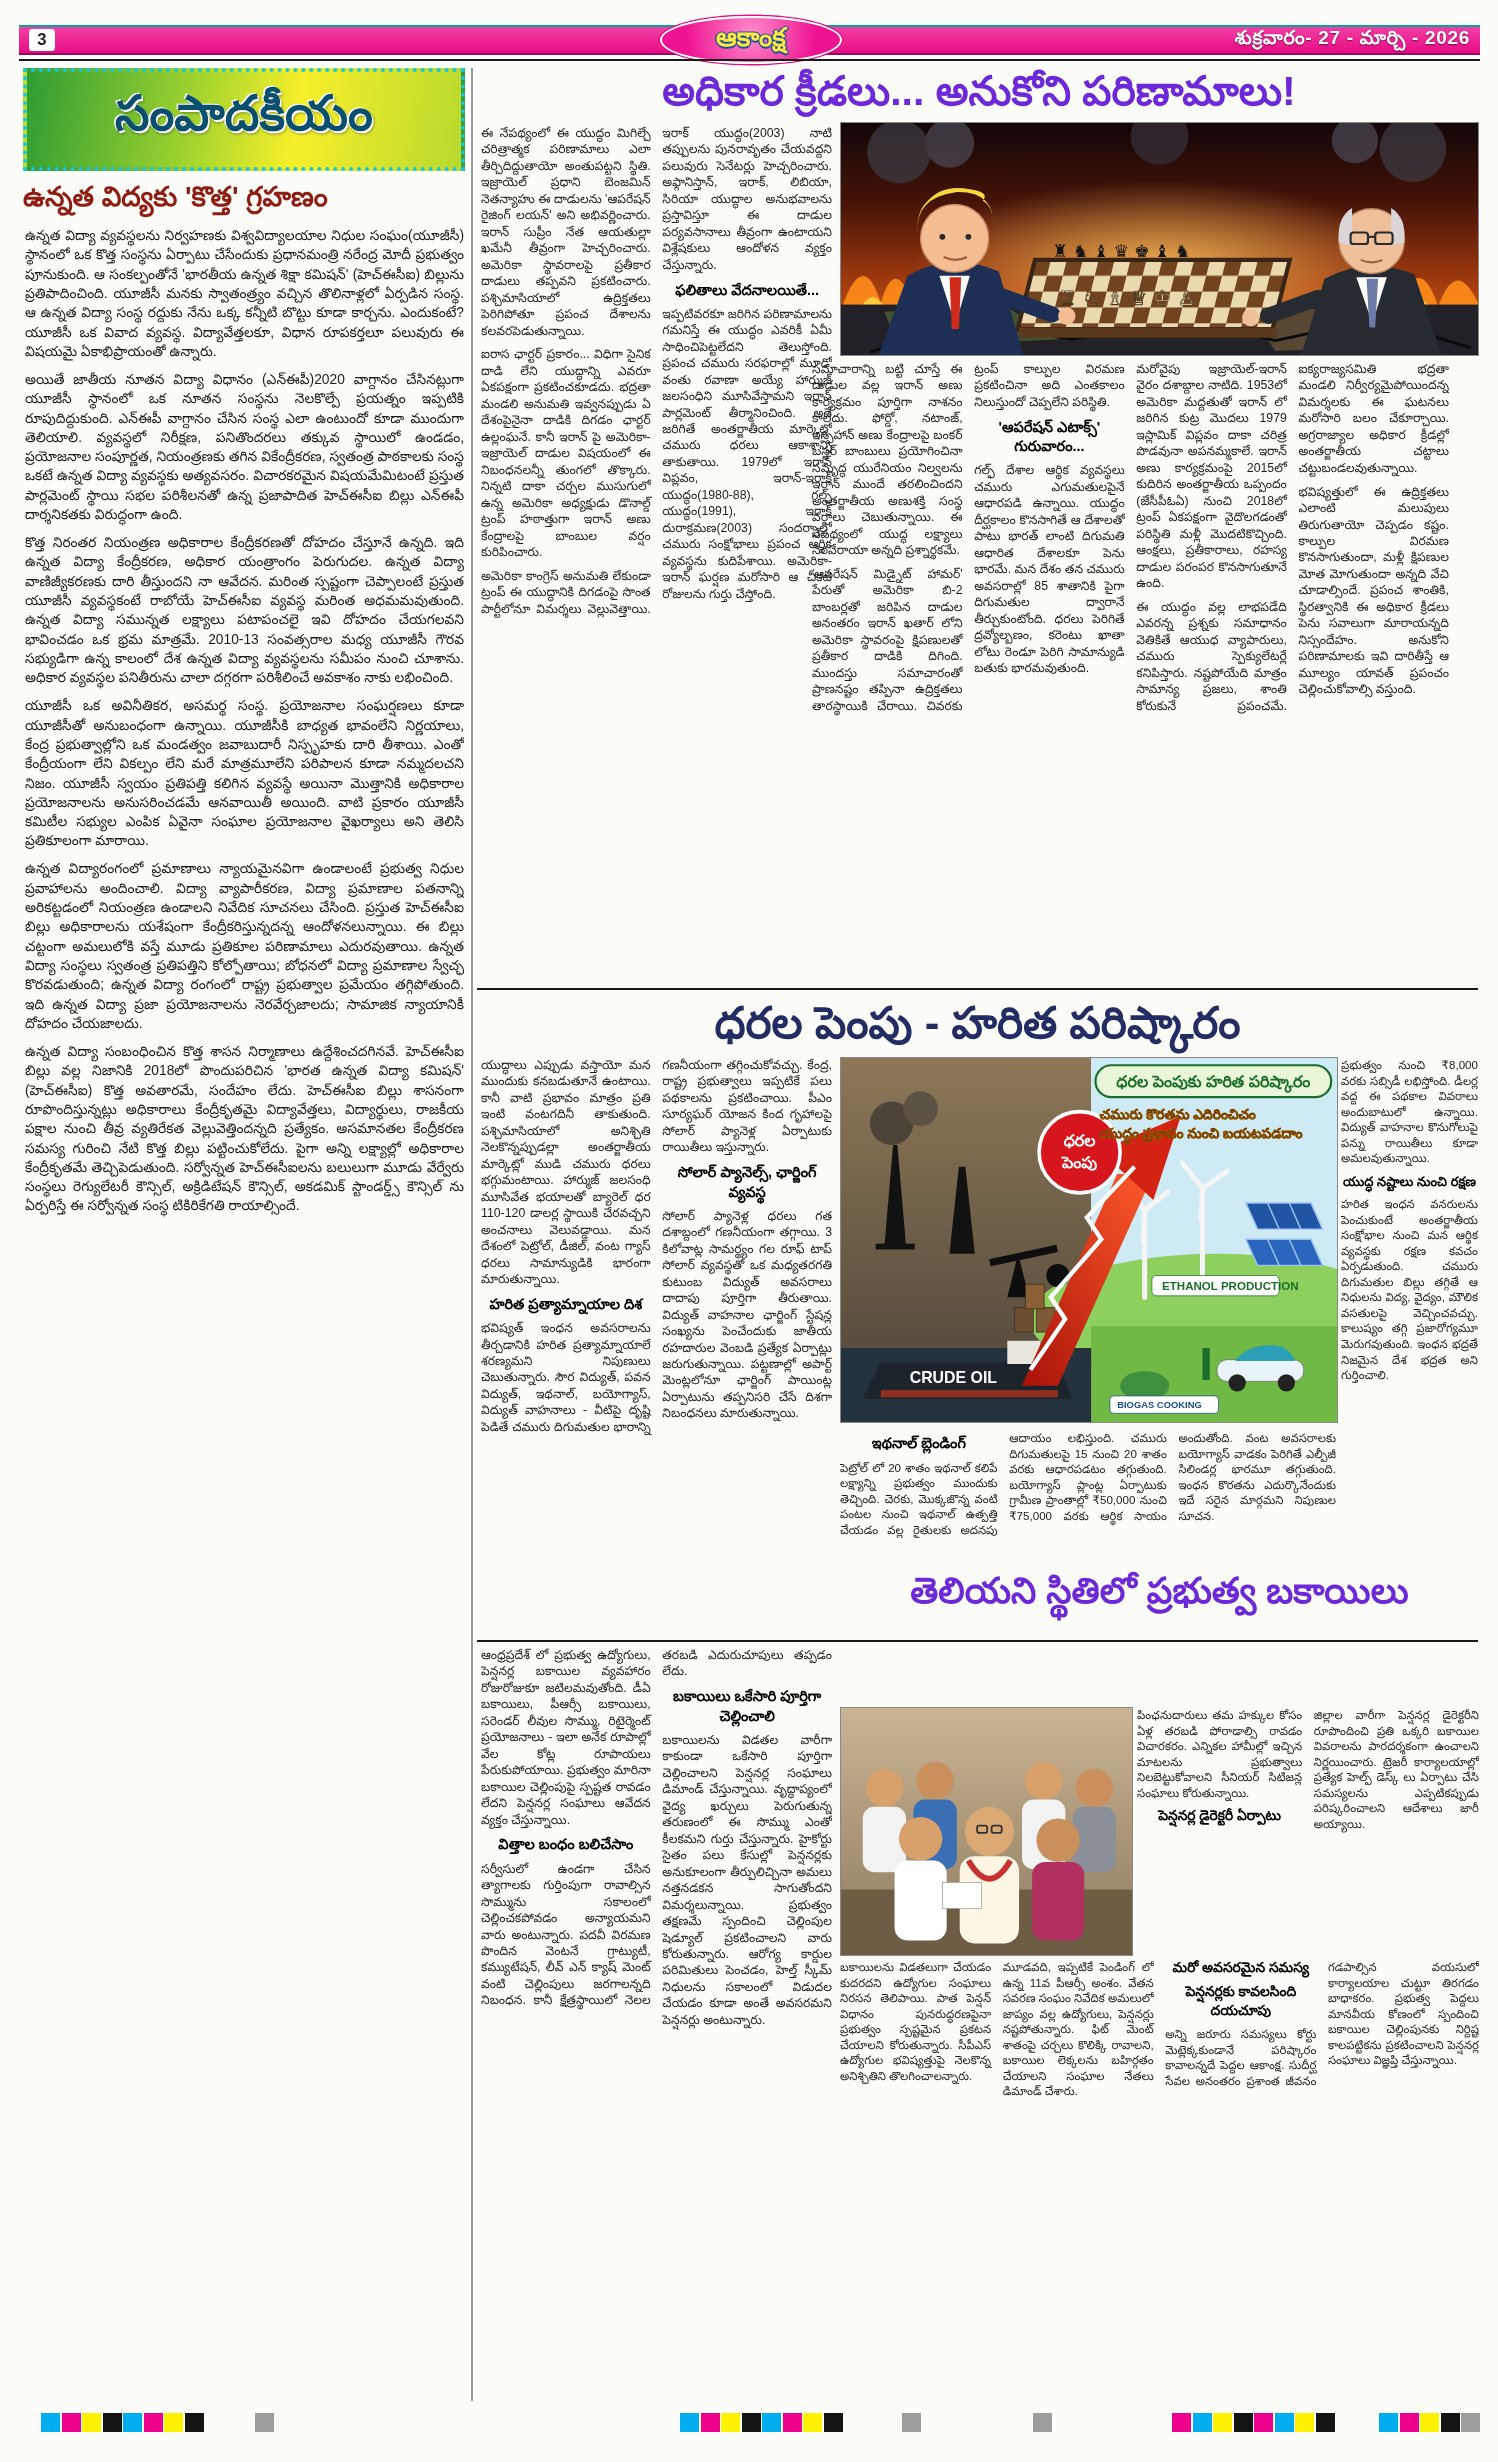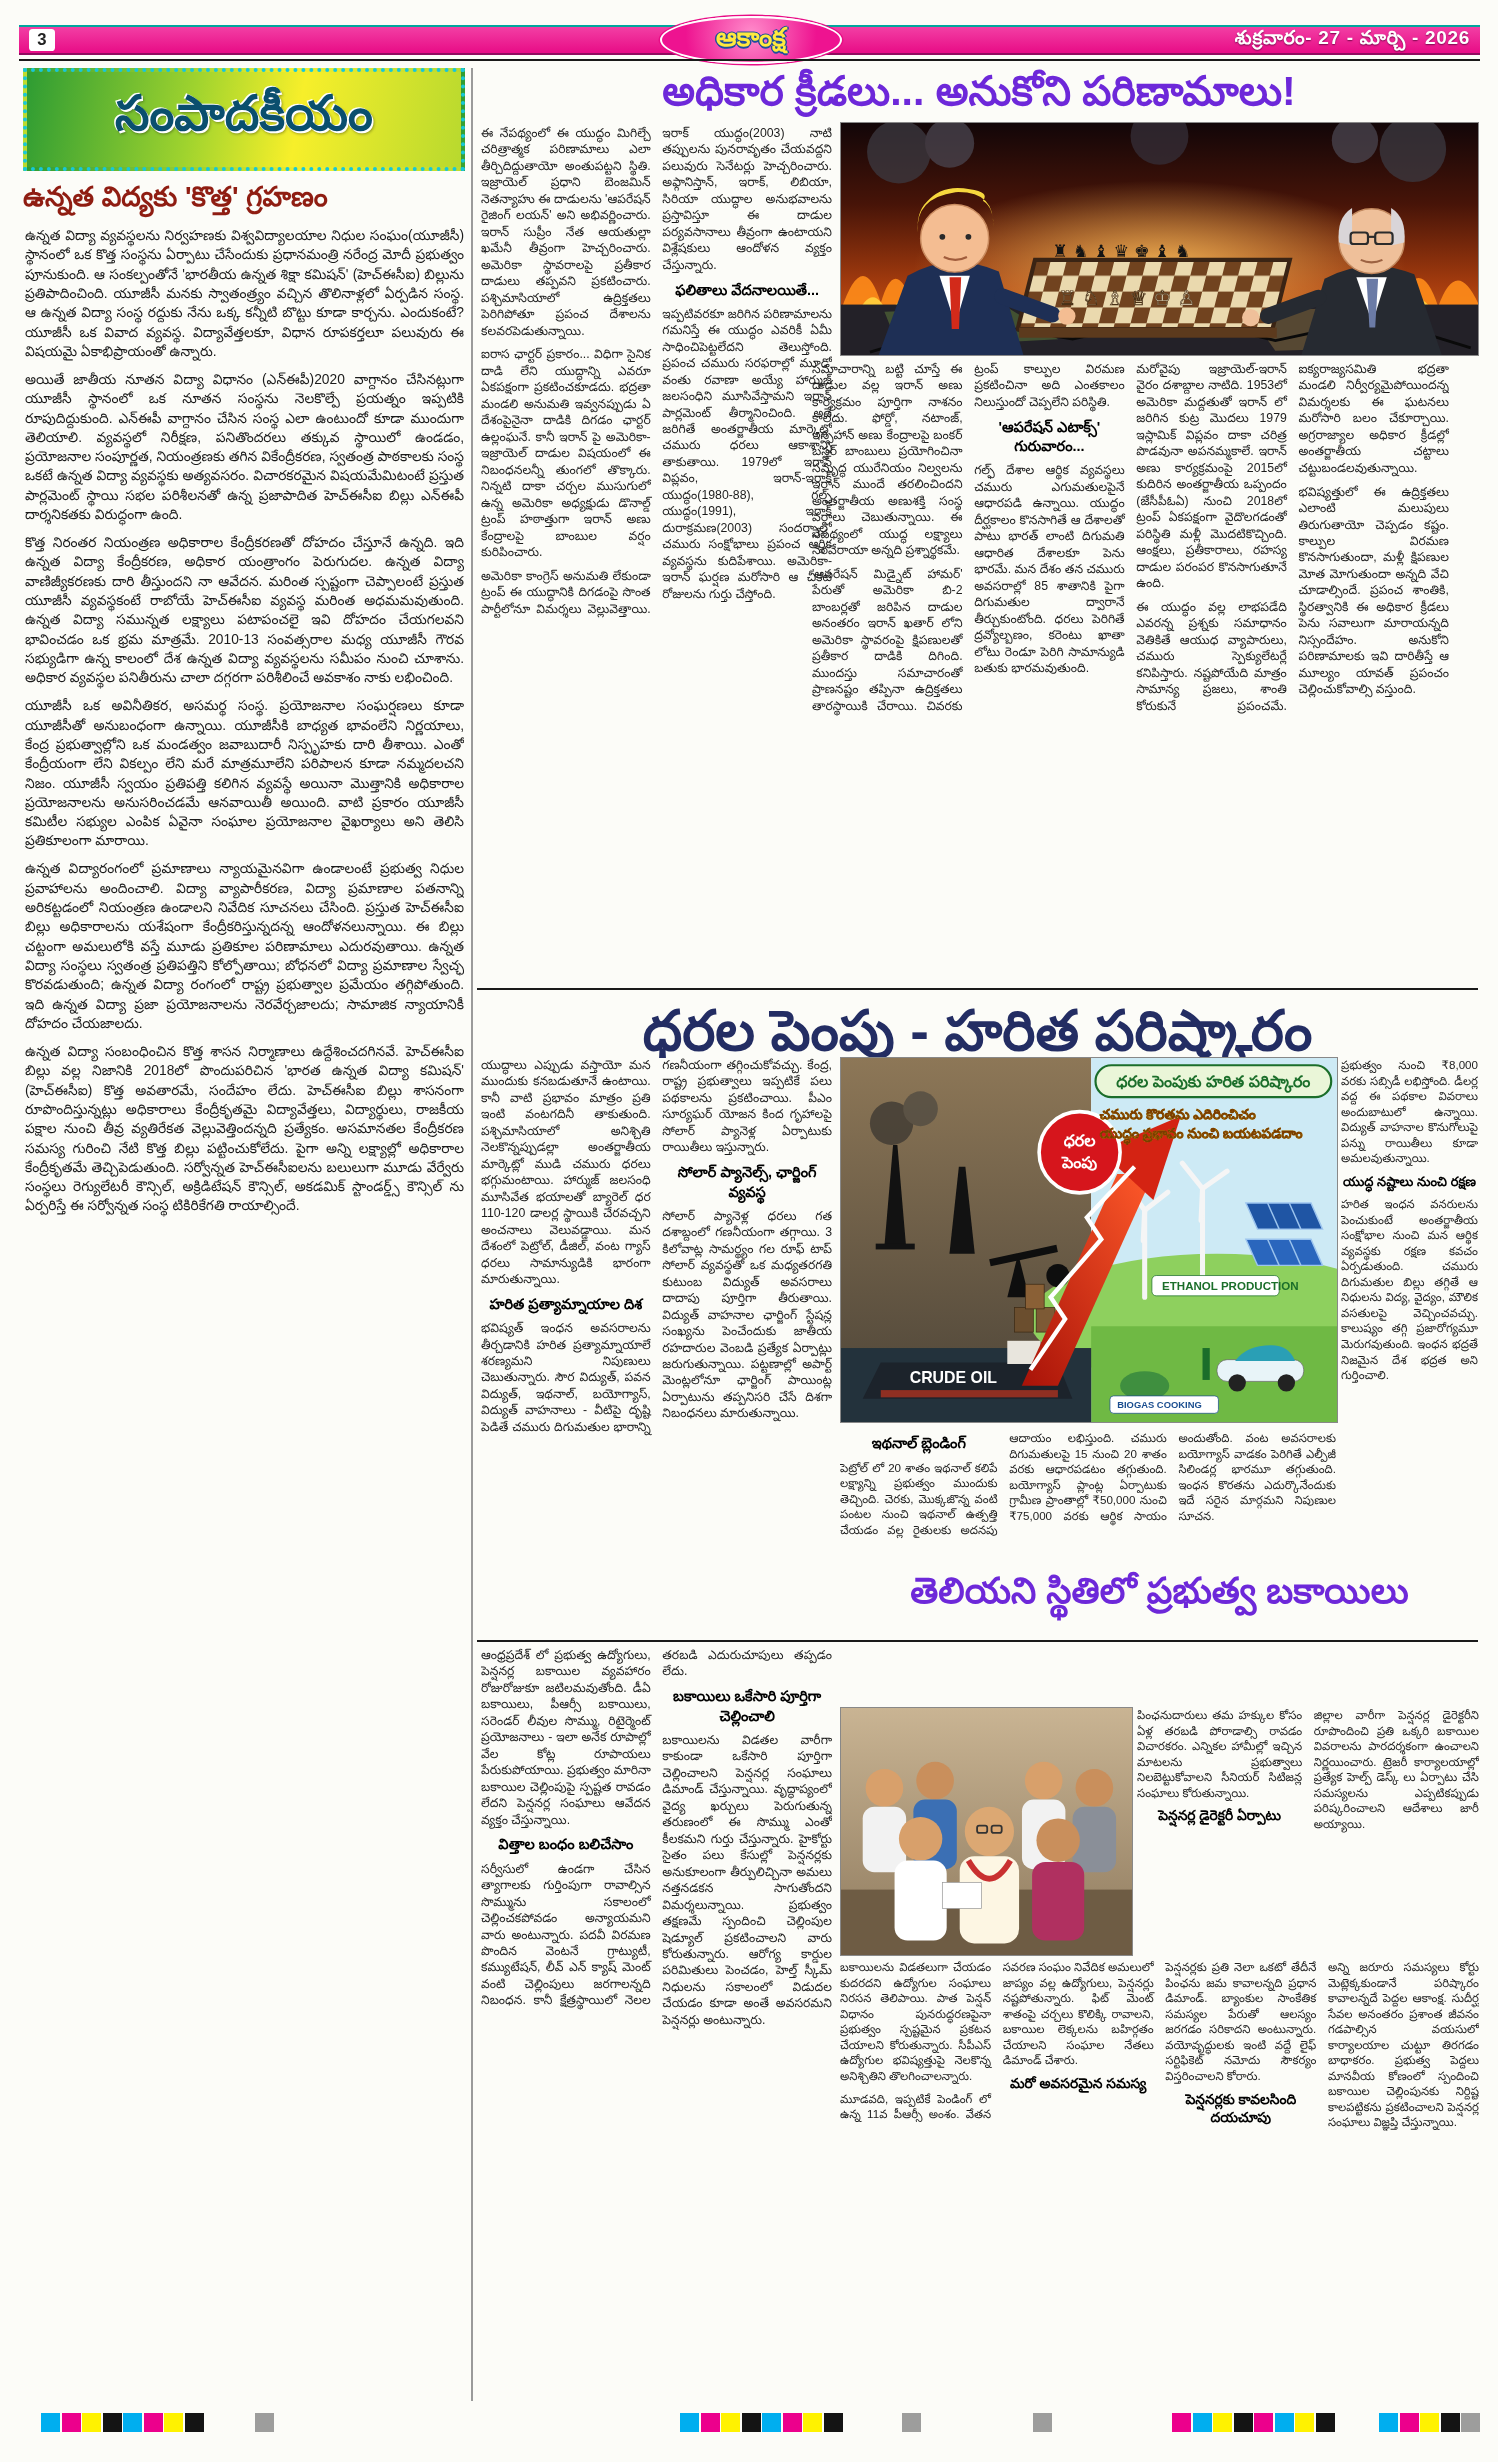--- a/index.html
+++ b/index.html
@@ -172,21 +172,21 @@
     <p>'ఆపరేషన్ మిడ్నైట్ హామర్' పేరుతో అమెరికా బి-2 బాంబర్లతో జరిపిన దాడుల అనంతరం ఇరాన్ ఖతార్ లోని అమెరికా స్థావరంపై క్షిపణులతో ప్రతీకార దాడికి దిగింది. ముందస్తు సమాచారంతో ప్రాణనష్టం తప్పినా ఉద్రిక్తతలు తారస్థాయికి చేరాయి. చివరకు ట్రంప్ కాల్పుల విరమణ ప్రకటించినా అది ఎంతకాలం నిలుస్తుందో చెప్పలేని పరిస్థితి.</p>
     <h4 class="sh">'ఆపరేషన్ ఎటాక్స్' గురువారం...</h4>
     <p>గల్ఫ్ దేశాల ఆర్థిక వ్యవస్థలు చమురు ఎగుమతులపైనే ఆధారపడి ఉన్నాయి. యుద్ధం దీర్ఘకాలం కొనసాగితే ఆ దేశాలతో పాటు భారత్ లాంటి దిగుమతి ఆధారిత దేశాలకూ పెను భారమే. మన దేశం తన చమురు అవసరాల్లో 85 శాతానికి పైగా దిగుమతుల ద్వారానే తీర్చుకుంటోంది. ధరలు పెరిగితే ద్రవ్యోల్బణం, కరెంటు ఖాతా లోటు రెండూ పెరిగి సామాన్యుడి బతుకు భారమవుతుంది.</p>
     <p>మరోవైపు ఇజ్రాయెల్-ఇరాన్ వైరం దశాబ్దాల నాటిది. 1953లో అమెరికా మద్దతుతో ఇరాన్ లో జరిగిన కుట్ర మొదలు 1979 ఇస్లామిక్ విప్లవం దాకా చరిత్ర పొడవునా అపనమ్మకాలే. ఇరాన్ అణు కార్యక్రమంపై 2015లో కుదిరిన అంతర్జాతీయ ఒప్పందం (జేసీపీఓఏ) నుంచి 2018లో ట్రంప్ ఏకపక్షంగా వైదొలగడంతో పరిస్థితి మళ్లీ మొదటికొచ్చింది. ఆంక్షలు, ప్రతీకారాలు, రహస్య దాడుల పరంపర కొనసాగుతూనే ఉంది.</p>
     <p>ఈ యుద్ధం వల్ల లాభపడేది ఎవరన్న ప్రశ్నకు సమాధానం వెతికితే ఆయుధ వ్యాపారులు, చమురు స్పెక్యులేటర్లే కనిపిస్తారు. నష్టపోయేది మాత్రం సామాన్య ప్రజలు, శాంతి కోరుకునే ప్రపంచమే. ఐక్యరాజ్యసమితి భద్రతా మండలి నిర్వీర్యమైపోయిందన్న విమర్శలకు ఈ ఘటనలు మరోసారి బలం చేకూర్చాయి. అగ్రరాజ్యాల అధికార క్రీడల్లో అంతర్జాతీయ చట్టాలు చట్టుబండలవుతున్నాయి.</p>
     <p>భవిష్యత్తులో ఈ ఉద్రిక్తతలు ఎలాంటి మలుపులు తిరుగుతాయో చెప్పడం కష్టం. కాల్పుల విరమణ కొనసాగుతుందా, మళ్లీ క్షిపణుల మోత మోగుతుందా అన్నది వేచి చూడాల్సిందే. ప్రపంచ శాంతికి, స్థిరత్వానికి ఈ అధికార క్రీడలు పెను సవాలుగా మారాయన్నది నిస్సందేహం. అనుకోని పరిణామాలకు ఇవి దారితీస్తే ఆ మూల్యం యావత్ ప్రపంచం చెల్లించుకోవాల్సి వస్తుంది.</p>
   </div>
 
   <div class="rule-h" style="left:477px;top:988px;width:1001px;height:1.5px;"></div>
 
-  <div class="headline-xl" style="left:477px;top:998px;width:1001px;font-size:56px;color:#232d63;">ధరల పెంపు - హరిత పరిష్కారం</div>
+  <div class="headline-xl" style="left:477px;top:998px;width:1001px;font-size:44px;color:#232d63;">ధరల పెంపు - హరిత పరిష్కారం</div>
 
   <div class="colblock cols2" style="left:481px;top:1057px;width:351px;height:579px;">
     <p>యుద్ధాలు ఎప్పుడు వస్తాయో మన ముందుకు కనబడుతూనే ఉంటాయి. కానీ వాటి ప్రభావం మాత్రం ప్రతి ఇంటి వంటగదినీ తాకుతుంది. పశ్చిమాసియాలో అనిశ్చితి నెలకొన్నప్పుడల్లా అంతర్జాతీయ మార్కెట్లో ముడి చమురు ధరలు భగ్గుమంటాయి. హార్ముజ్ జలసంధి మూసివేత భయాలతో బ్యారెల్ ధర 110-120 డాలర్ల స్థాయికి చేరవచ్చని అంచనాలు వెలువడ్డాయి. మన దేశంలో పెట్రోల్, డీజిల్, వంట గ్యాస్ ధరలు సామాన్యుడికి భారంగా మారుతున్నాయి.</p>
     <h4 class="sh">హరిత ప్రత్యామ్నాయాల దిశ</h4>
     <p>భవిష్యత్ ఇంధన అవసరాలను తీర్చడానికి హరిత ప్రత్యామ్నాయాలే శరణ్యమని నిపుణులు చెబుతున్నారు. సౌర విద్యుత్, పవన విద్యుత్, ఇథనాల్, బయోగ్యాస్, విద్యుత్ వాహనాలు - వీటిపై దృష్టి పెడితే చమురు దిగుమతుల భారాన్ని గణనీయంగా తగ్గించుకోవచ్చు. కేంద్ర, రాష్ట్ర ప్రభుత్వాలు ఇప్పటికే పలు పథకాలను ప్రకటించాయి. పీఎం సూర్యఘర్ యోజన కింద గృహాలపై సోలార్ ప్యానెళ్ల ఏర్పాటుకు రాయితీలు ఇస్తున్నారు.</p>
     <h4 class="sh">సోలార్ ప్యానెల్స్, ఛార్జింగ్ వ్యవస్థ</h4>
     <p>సోలార్ ప్యానెళ్ల ధరలు గత దశాబ్దంలో గణనీయంగా తగ్గాయి. 3 కిలోవాట్ల సామర్థ్యం గల రూఫ్ టాప్ సోలార్ వ్యవస్థతో ఒక మధ్యతరగతి కుటుంబ విద్యుత్ అవసరాలు దాదాపు పూర్తిగా తీరుతాయి. విద్యుత్ వాహనాల ఛార్జింగ్ స్టేషన్ల సంఖ్యను పెంచేందుకు జాతీయ రహదారుల వెంబడి ప్రత్యేక ఏర్పాట్లు జరుగుతున్నాయి. పట్టణాల్లో అపార్ట్ మెంట్లలోనూ ఛార్జింగ్ పాయింట్ల ఏర్పాటును తప్పనిసరి చేసే దిశగా నిబంధనలు మారుతున్నాయి.</p>
   </div>
 
   <div class="illus" style="left:840px;top:1057px;width:496px;height:364px;">
@@ -347,21 +347,20 @@
   <div class="colblock cols2" style="left:1137px;top:1707px;width:342px;height:247px;font-size:11.6px;">
     <p>పింఛనుదారులు తమ హక్కుల కోసం ఏళ్ల తరబడి పోరాడాల్సి రావడం విచారకరం. ఎన్నికల హామీల్లో ఇచ్చిన మాటలను ప్రభుత్వాలు నిలబెట్టుకోవాలని సీనియర్ సిటిజన్ల సంఘాలు కోరుతున్నాయి.</p>
     <h4 class="sh" style="font-size:13.8px;">పెన్షనర్ల డైరెక్టరీ ఏర్పాటు</h4>
     <p>జిల్లాల వారీగా పెన్షనర్ల డైరెక్టరీని రూపొందించి ప్రతి ఒక్కరి బకాయిల వివరాలను పారదర్శకంగా ఉంచాలని నిర్ణయించారు. ట్రెజరీ కార్యాలయాల్లో ప్రత్యేక హెల్ప్ డెస్క్ లు ఏర్పాటు చేసి సమస్యలను ఎప్పటికప్పుడు పరిష్కరించాలని ఆదేశాలు జారీ అయ్యాయి.</p>
   </div>
 
   <div class="colblock cols4" style="left:840px;top:1959px;width:639px;height:441px;font-size:11.6px;">
     <p>బకాయిలను విడతలుగా చేయడం కుదరదని ఉద్యోగుల సంఘాలు నిరసన తెలిపాయి. పాత పెన్షన్ విధానం పునరుద్ధరణపైనా ప్రభుత్వం స్పష్టమైన ప్రకటన చేయాలని కోరుతున్నారు. సీపీఎస్ ఉద్యోగుల భవిష్యత్తుపై నెలకొన్న అనిశ్చితిని తొలగించాలన్నారు.</p>
     <p>మూడవది, ఇప్పటికే పెండింగ్ లో ఉన్న 11వ పీఆర్సీ అంశం. వేతన సవరణ సంఘం నివేదిక అమలులో జాప్యం వల్ల ఉద్యోగులు, పెన్షనర్లు నష్టపోతున్నారు. ఫిట్ మెంట్ శాతంపై చర్చలు కొలిక్కి రావాలని, బకాయిల లెక్కలను బహిర్గతం చేయాలని సంఘాల నేతలు డిమాండ్ చేశారు.</p>
     <h4 class="sh" style="font-size:13.8px;">మరో అవసరమైన సమస్య</h4>
-    <p>పెన్షనర్లకు ప్రతి నెలా ఒకటో తేదీనే పింఛను జమ కావాలన్నది ప్రధాన డిమాండ్. బ్యాంకుల సాంకేతిక సమస్యల పేరుతో ఆలస్యం జరగడం సరికాదని అంటున్నారు. వయోవృద్ధులకు ఇంటి వద్దే లైఫ్ సర్టిఫికెట్ నమోదు సౌకర్యం విస్తరించాలని కోరారు.</p>
     <h4 class="sh" style="font-size:13.8px;">పెన్షనర్లకు కావలసింది దయచూపు</h4>
     <p>అన్ని జరూరు సమస్యలు కోర్టు మెట్లెక్కకుండానే పరిష్కారం కావాలన్నదే పెద్దల ఆకాంక్ష. సుదీర్ఘ సేవల అనంతరం ప్రశాంత జీవనం గడపాల్సిన వయసులో కార్యాలయాల చుట్టూ తిరగడం బాధాకరం. ప్రభుత్వ పెద్దలు మానవీయ కోణంలో స్పందించి బకాయిల చెల్లింపునకు నిర్దిష్ట కాలపట్టికను ప్రకటించాలని పెన్షనర్ల సంఘాలు విజ్ఞప్తి చేస్తున్నాయి.</p>
   </div>
 
   <div class="printer-marks">
       <div class="pm-group" style="left: 41px;">
         <span class="pm-sq" style="background: rgb(0, 174, 239);"></span>
         <span class="pm-sq" style="background: rgb(236, 0, 140);"></span>
         <span class="pm-sq" style="background: rgb(255, 242, 0);"></span>
         <span class="pm-sq" style="background: rgb(20, 20, 20);"></span>

